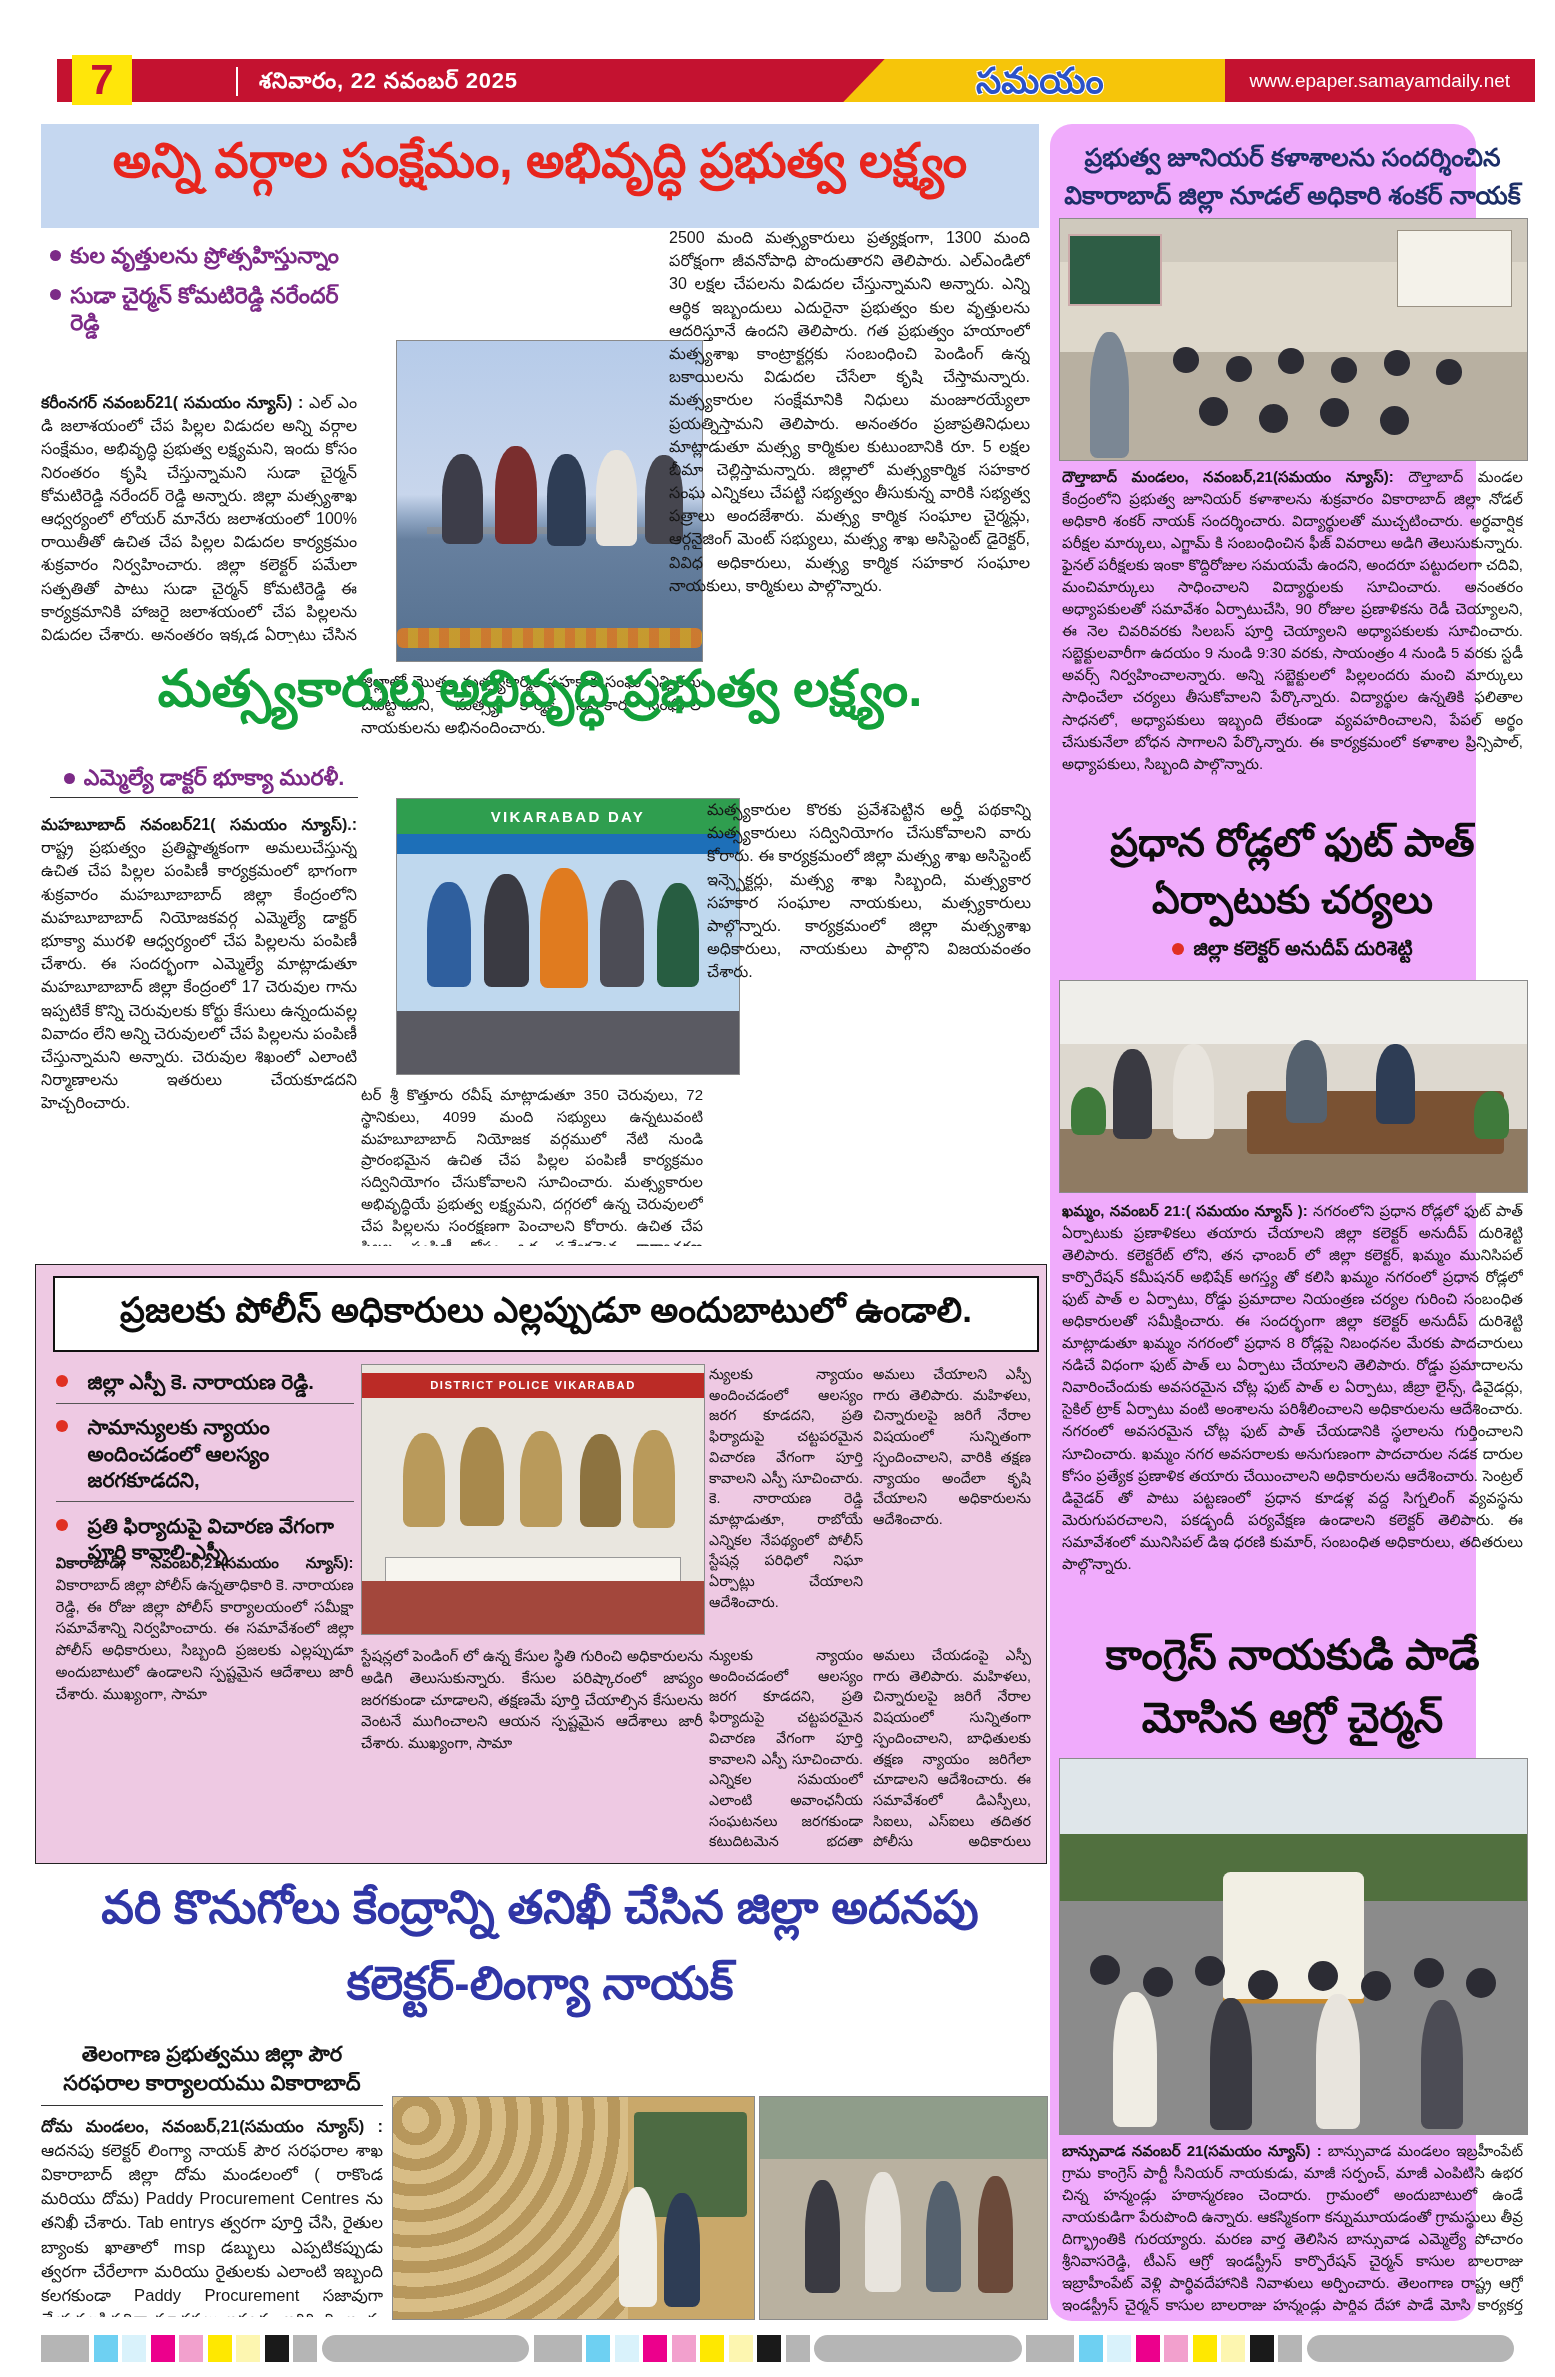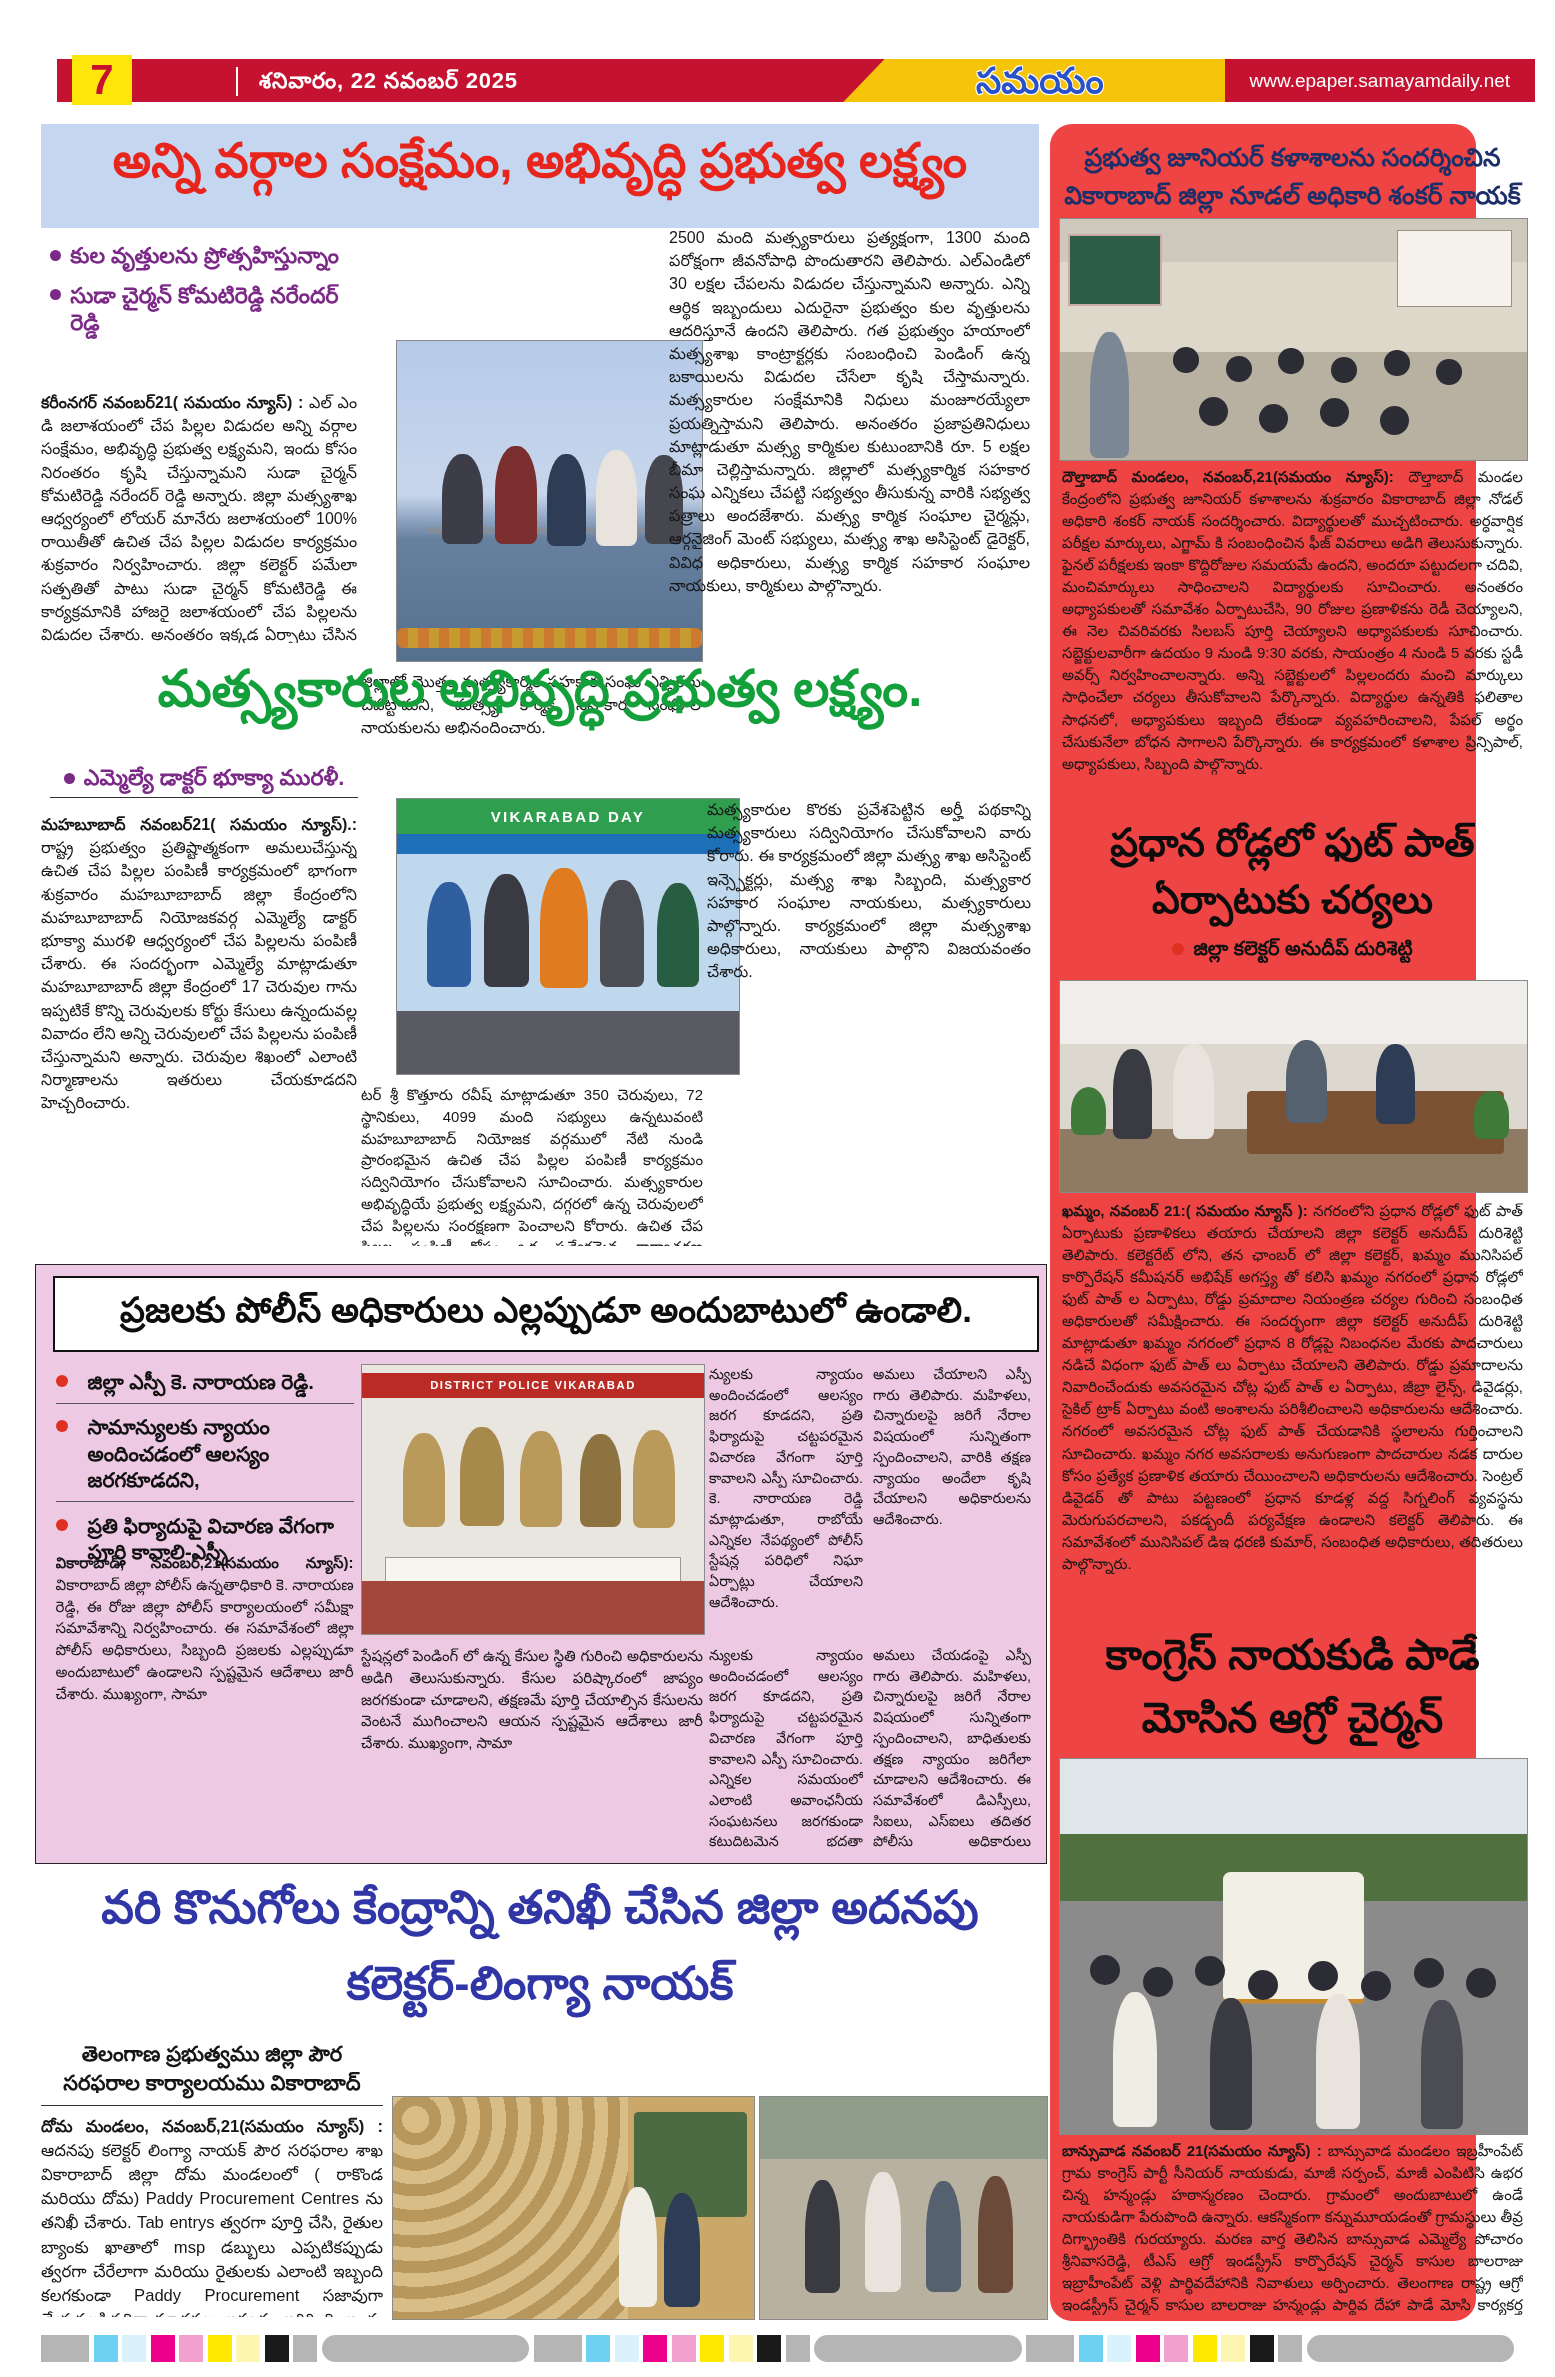--- a/index.html
+++ b/index.html
@@ -77,21 +77,21 @@
               border-bottom:1.5px solid #333;padding-bottom:7.5px;margin-bottom:9px;}
   .a4-photo1{left:357px;top:226px;width:361px;height:222px;
              background:radial-gradient(circle at 20% 30%,#d9b97e 0 9px,#c9a86a 9.8px 30px),#c9a86a;}
   .a4-photo2{left:724px;top:226px;width:287px;height:222px;
              background:linear-gradient(#8f9d8a 0 28%,#b9b1a0 28% 100%);}
   .truck{position:absolute;right:7.5px;top:15px;width:113px;height:105px;background:#4d6b43;border-radius:4.5px;}
   .sacks{position:absolute;left:0;top:0;width:65%;height:100%;
          background:repeating-radial-gradient(circle at 22.6px 22.6px,#d8bd86 0 13.5px,#b7975c 13.5px 25.6px);}
 
   
-  .rail{position:absolute;left:1050px;top:124px;width:426px;height:2197px;background:#ef4444;border-radius:22px;}
+  .rail{position:absolute;left:1050px;top:124px;width:426px;height:2197px;background:#f0abfc;border-radius:22px;}
   .r-hl1{position:absolute;left:10.5px;top:13.5px;width:464px;text-align:center;color:#1c2f68;
          font-size:25px;font-weight:bold;line-height:1.55;}
   .r-photo1{left:9px;top:94px;width:467px;height:241px;
             background:linear-gradient(#cfc9bd 0 18%,#ded8cb 18% 55%,#b8b0a1 55% 100%);}
   .r-body{position:absolute;text-align:justify;font-size:15px;line-height:1.47;color:#161616;overflow:hidden;}
   .r-hl2{position:absolute;left:10.5px;top:691px;width:464px;text-align:center;color:#0d0d0d;
          font-size:39px;font-weight:bold;line-height:1.45;}
   .r-bullet{position:absolute;left:10.5px;top:813px;width:464px;display:flex;gap:9px;justify-content:center;
             color:#111;font-weight:bold;font-size:19.6px;}
   .r-photo2{left:9px;top:856px;width:467px;height:211px;

